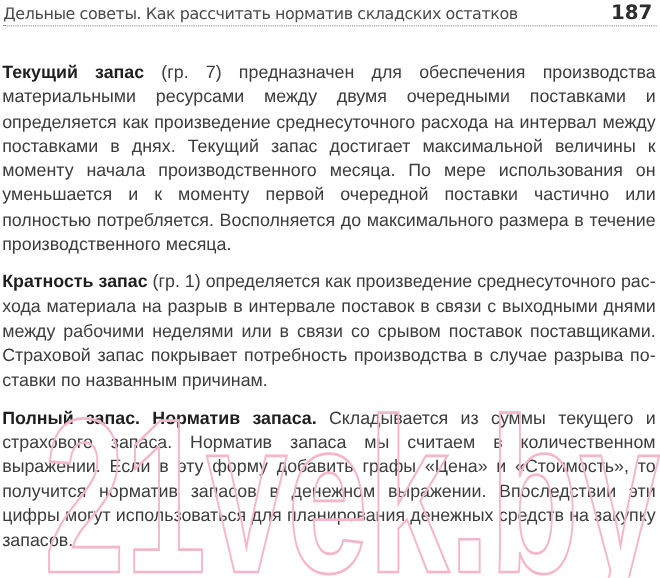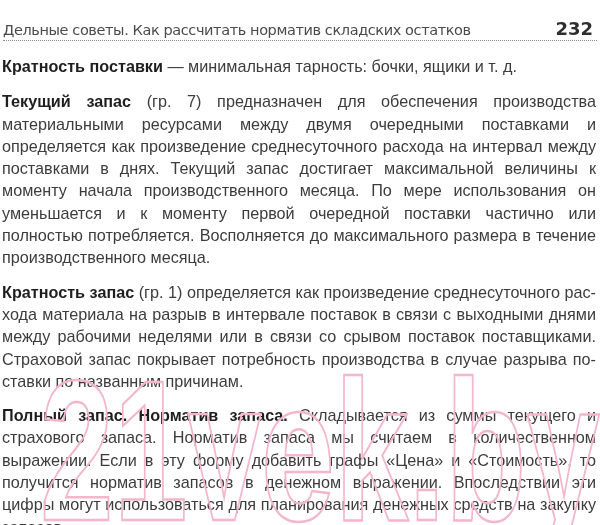--- a/index.html
+++ b/index.html
@@ -11,21 +11,21 @@
     width: 600px;
     height: 525px;
     position: relative;
     overflow: hidden;
     font-family: "Liberation Sans", sans-serif;
     color: #3a3a3a;
   }
   .running-head {
     position: absolute;
     left: 3px;
-    top: 17px;
+    top: 0;
     width: 594px;
     height: 22px;
     display: flex;
     justify-content: space-between;
     align-items: flex-end;
     border-bottom: 1px dotted #8a8a8a;
     padding-bottom: 1px;
   }
   .running-title {
     font-family: "DejaVu Sans", sans-serif;
@@ -74,27 +74,24 @@
   .watermark svg {
     width: 100%;
     height: 100%;
   }
 </style>
 </head>
 <body>
 
 <div class="running-head">
   <span class="running-title">Дельные советы. Как рассчитать норматив складских остатков</span>
-  <span class="page-number">232</span>
+  <span class="page-number">187</span>
 </div>
 
 <div class="content">
-  <p class="para short">
-    <span class="term">Кратность поставки</span><span> — минимальная тарность: бочки, ящики и т. д.</span>
-  </p>
   <p class="para">
     <span class="term">Текущий запас</span><span> (гр. 7) предназначен для обеспечения производства материаль­ными ресурсами между двумя очередными поставками и определяется как про­изведение среднесуточного расхода на интервал между поставками в днях. Текущий запас достигает максимальной величины к моменту начала производ­ственного месяца. По мере использования он уменьшается и к моменту первой очередной поставки частично или полностью потребляется. Восполняется до максимального размера в течение производственного месяца.</span>
   </p>
   <p class="para">
     <span class="term">Кратность запас</span><span> (гр. 1) определяется как произведение среднесуточного рас­хода материала на разрыв в интервале поставок в связи с выходными днями между рабочими неделями или в связи со срывом поставок поставщиками. Страховой запас покрывает потребность производства в случае разрыва по­ставки по названным причинам.</span>
   </p>
   <p class="para">
     <span class="term">Полный запас. Норматив запаса.</span><span> Складывается из суммы текущего и страхо­вого запаса. Норматив запаса мы считаем в количественном выражении. Если в эту форму добавить графы «Цена» и «Стоимость», то получится норматив запасов в денежном выражении. Впоследствии эти цифры могут использовать­ся для планирования денежных средств на закупку запасов.</span>
   </p>
 </div>

